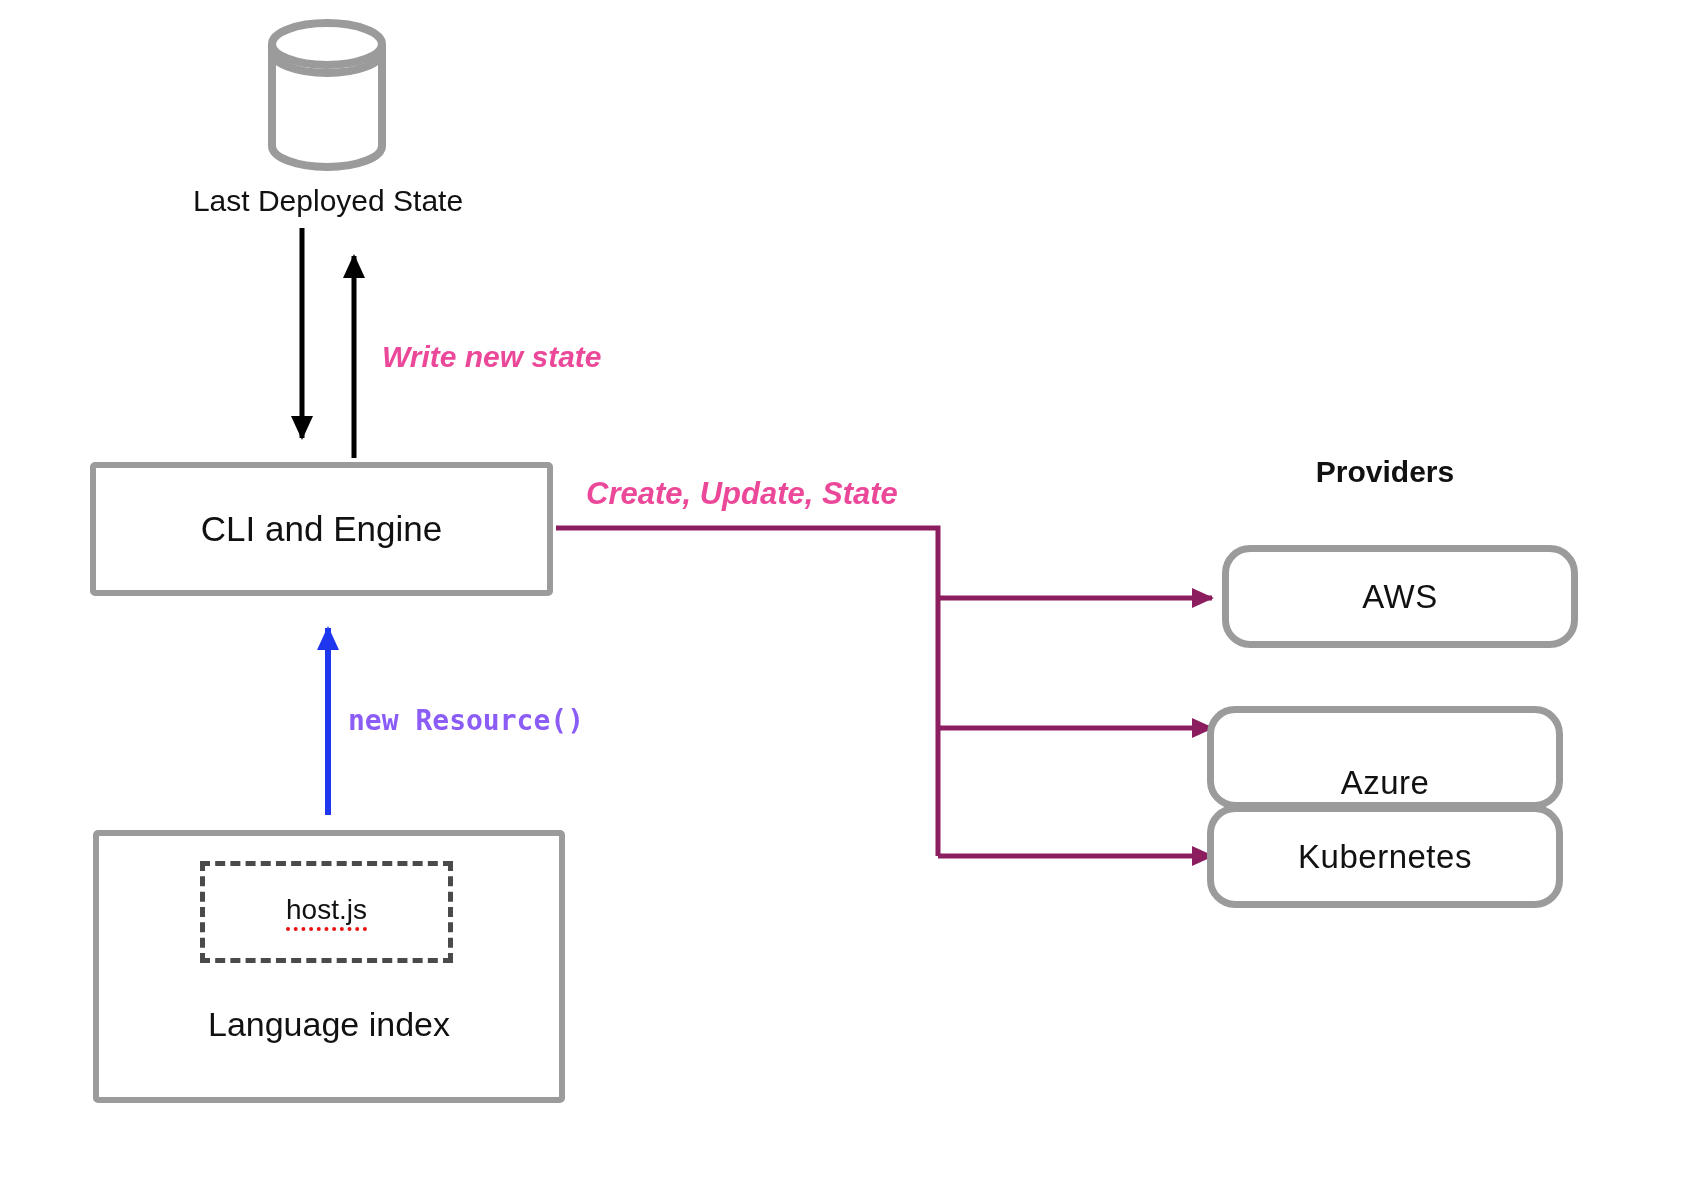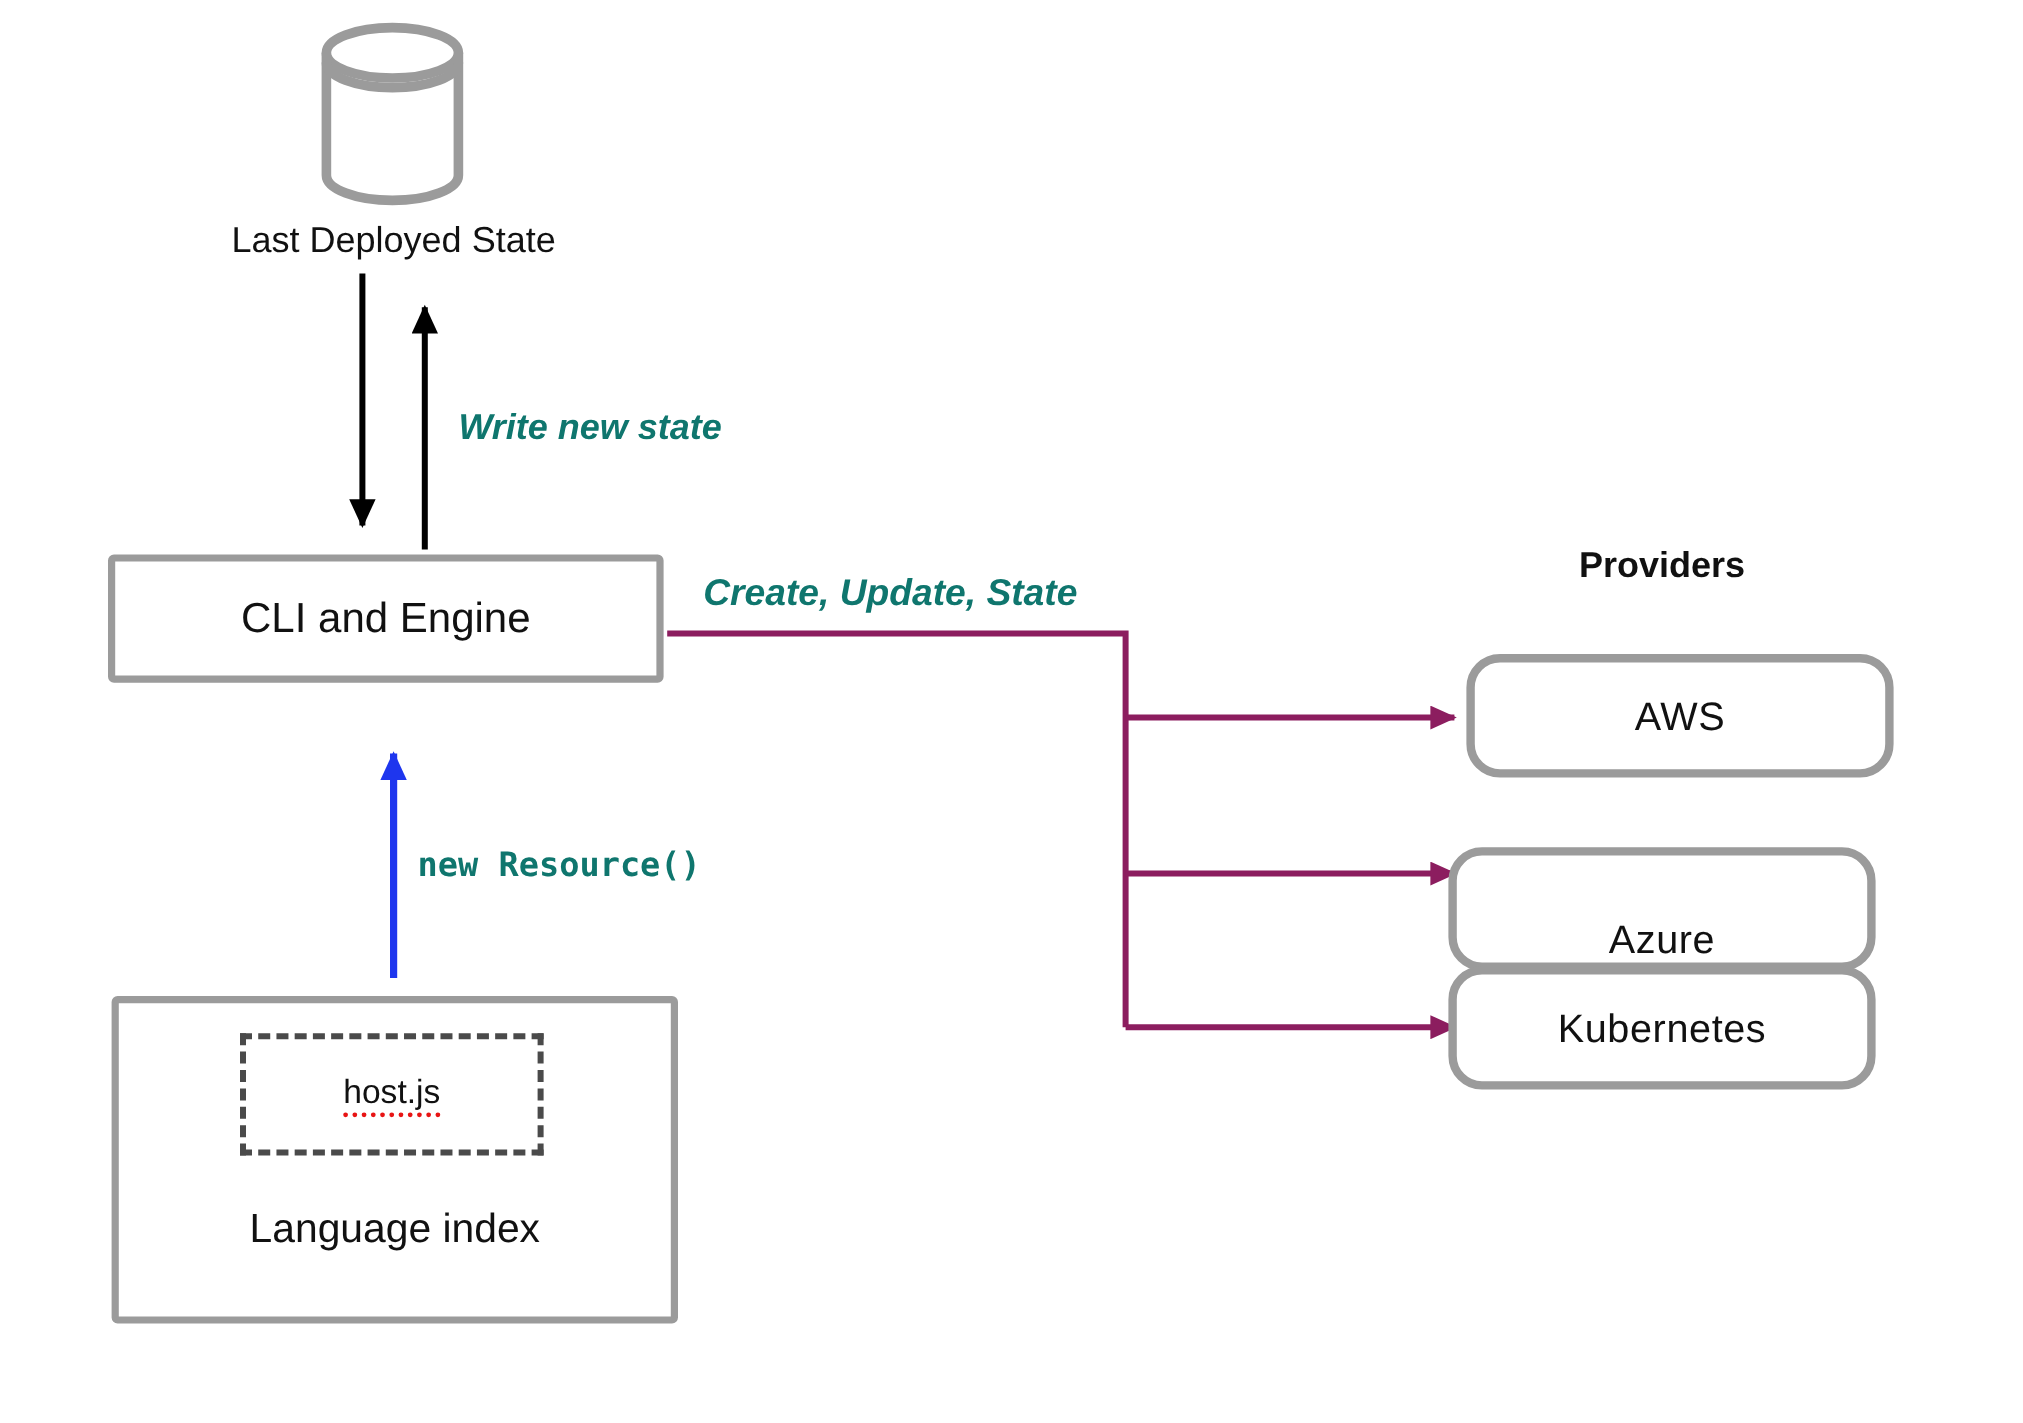--- a/index.html
+++ b/index.html
@@ -61,28 +61,28 @@
   .providers-heading {
     left: 1207px;
     top: 455px;
     width: 356px;
     text-align: center;
     font-size: 30px;
     font-weight: bold;
   }
 
   .edge-label-maroon {
-    color: #0f766e;
+    color: #ec4899;
     font-weight: bold;
     font-style: italic;
     font-size: 30px;
     white-space: nowrap;
   }
   .edge-label-code {
-    color: #0f766e;
+    color: #8b5cf6;
     font-weight: bold;
     font-family: "DejaVu Sans Mono", monospace;
     font-size: 28px;
     white-space: nowrap;
   }
 
   .dotted-file-box {
     position: absolute;
     left: 200px;
     top: 861px;
@@ -150,21 +150,21 @@
 
     <line x1="938" y1="598" x2="1212" y2="598" stroke="#8C1D5F" stroke-width="5" marker-end="url(#arrowMaroon)"></line>
     <line x1="938" y1="728" x2="1212" y2="728" stroke="#8C1D5F" stroke-width="5" marker-end="url(#arrowMaroon)"></line>
     <line x1="938" y1="856" x2="1212" y2="856" stroke="#8C1D5F" stroke-width="5" marker-end="url(#arrowMaroon)"></line>
   </svg>
 
   <div class="abs lds-label">Last Deployed State</div>
 
   <div class="abs edge-label-maroon" style="left:382px; top:340px;">Write new state</div>
 
-  <div class="sketch-box" style="left:90px; top:462px; width:463px; height:107px;">
+  <div class="sketch-box" style="left:90px; top:462px; width:463px; height:134px;">
     <span class="node-label" style="font-size:35px;">CLI and Engine</span>
   </div>
 
   <div class="abs edge-label-maroon" style="left:586px; top:476px; font-size:31px;">Create, Update, State</div>
 
   <div class="abs edge-label-code" style="left:348px; top:704px;">new Resource()</div>
 
   <div class="sketch-box" style="left:93px; top:830px; width:472px; height:273px;"></div>
 
   <div class="dotted-file-box">

